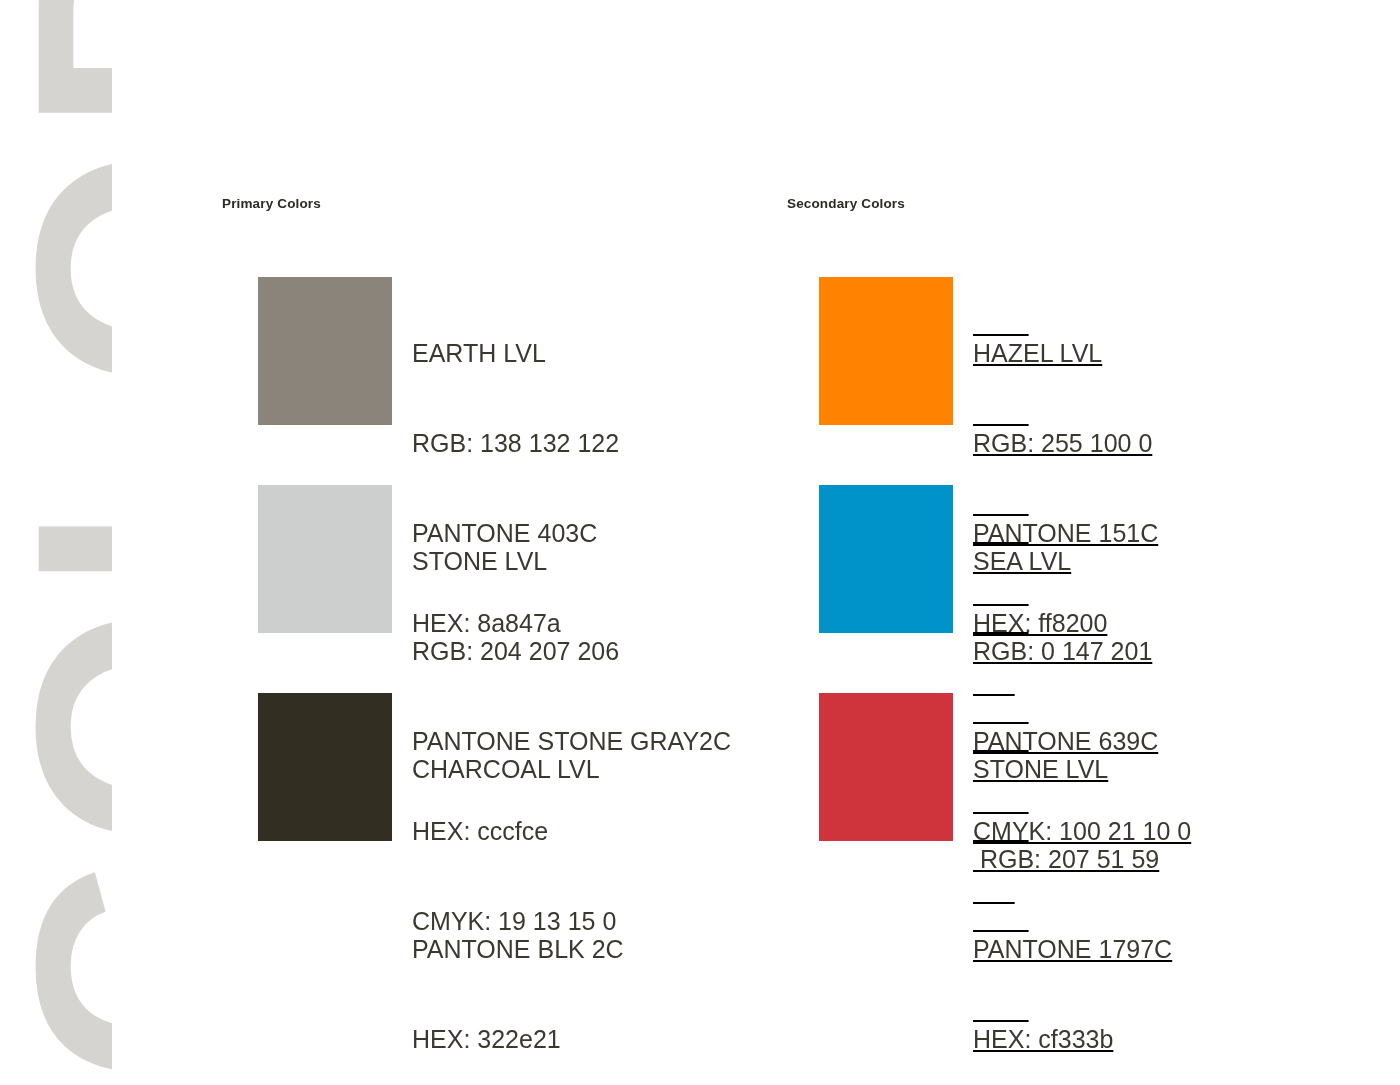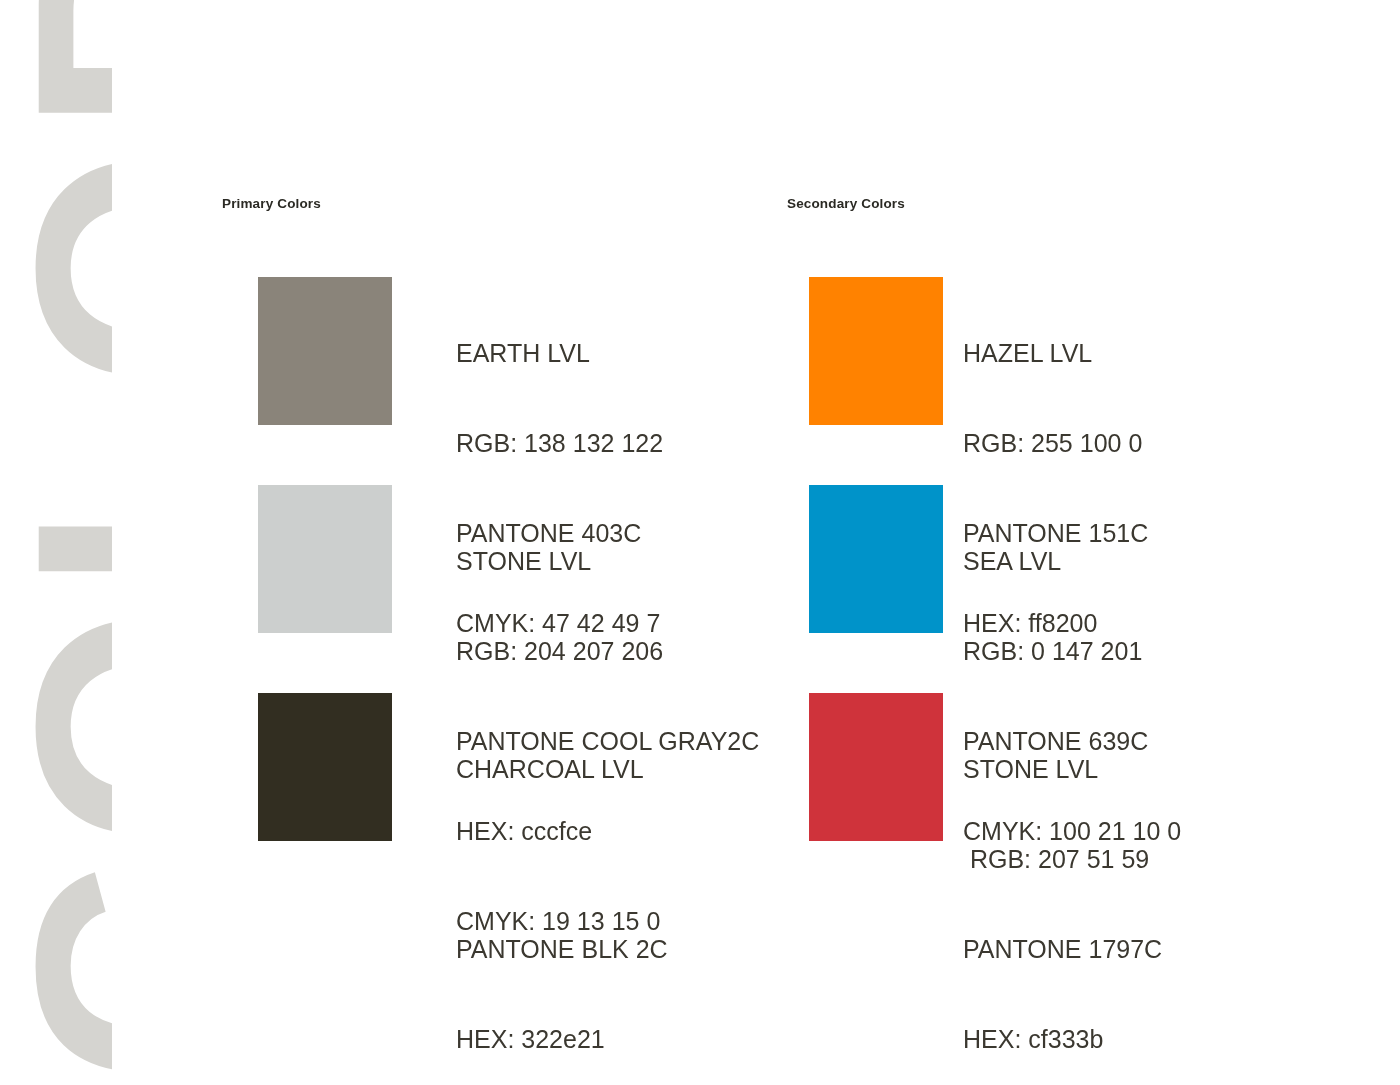--- a/index.html
+++ b/index.html
@@ -69,22 +69,22 @@
   }
 
   .color-row {
     display: flex;
     align-items: flex-start;
     height: 148px;
     margin-bottom: 60px;
   }
   .color-row:last-child { margin-bottom: 0; }
 
-  #column-primary   .color-row { margin-left: 36px; gap: 44px; }
-  #column-secondary .color-row { margin-left: 22px; }
+  #column-primary   .color-row { margin-left: 36px; }
+  #column-secondary .color-row { margin-left: 32px; text-decoration: underline; }
 
   .swatch {
     width: 134px;
     height: 148px;
     flex: 0 0 134px;
   }
 
   .swatch-info {
     margin-left: 20px;
     padding-top: 1px;
@@ -113,30 +113,30 @@
 
   <section class="palette-column" id="column-primary">
     <h2 class="column-heading">Primary Colors</h2>
 
     <div class="color-row">
       <div class="swatch" style="background:#8a847a;"></div>
       <div class="swatch-info">
         <span class="info-line">EARTH LVL</span>
         <span class="info-line">RGB: 138 132 122</span>
         <span class="info-line">PANTONE 403C</span>
-        <span class="info-line">CMYK: 47 42 49 7</span>
+        <span class="info-line">HEX: 8a847a</span>
       </div>
     </div>
 
     <div class="color-row">
       <div class="swatch" style="background:#cccfce;"></div>
       <div class="swatch-info">
         <span class="info-line">STONE LVL</span>
         <span class="info-line">RGB: 204 207 206</span>
-        <span class="info-line">PANTONE COOL GRAY2C</span>
+        <span class="info-line">PANTONE STONE GRAY2C</span>
         <span class="info-line">HEX: cccfce</span>
         <span class="info-line">CMYK: 19 13 15 0</span>
       </div>
     </div>
 
     <div class="color-row">
       <div class="swatch" style="background:#322e21;"></div>
       <div class="swatch-info">
         <span class="info-line">CHARCOAL LVL</span>
         <span class="info-line blank"></span>

